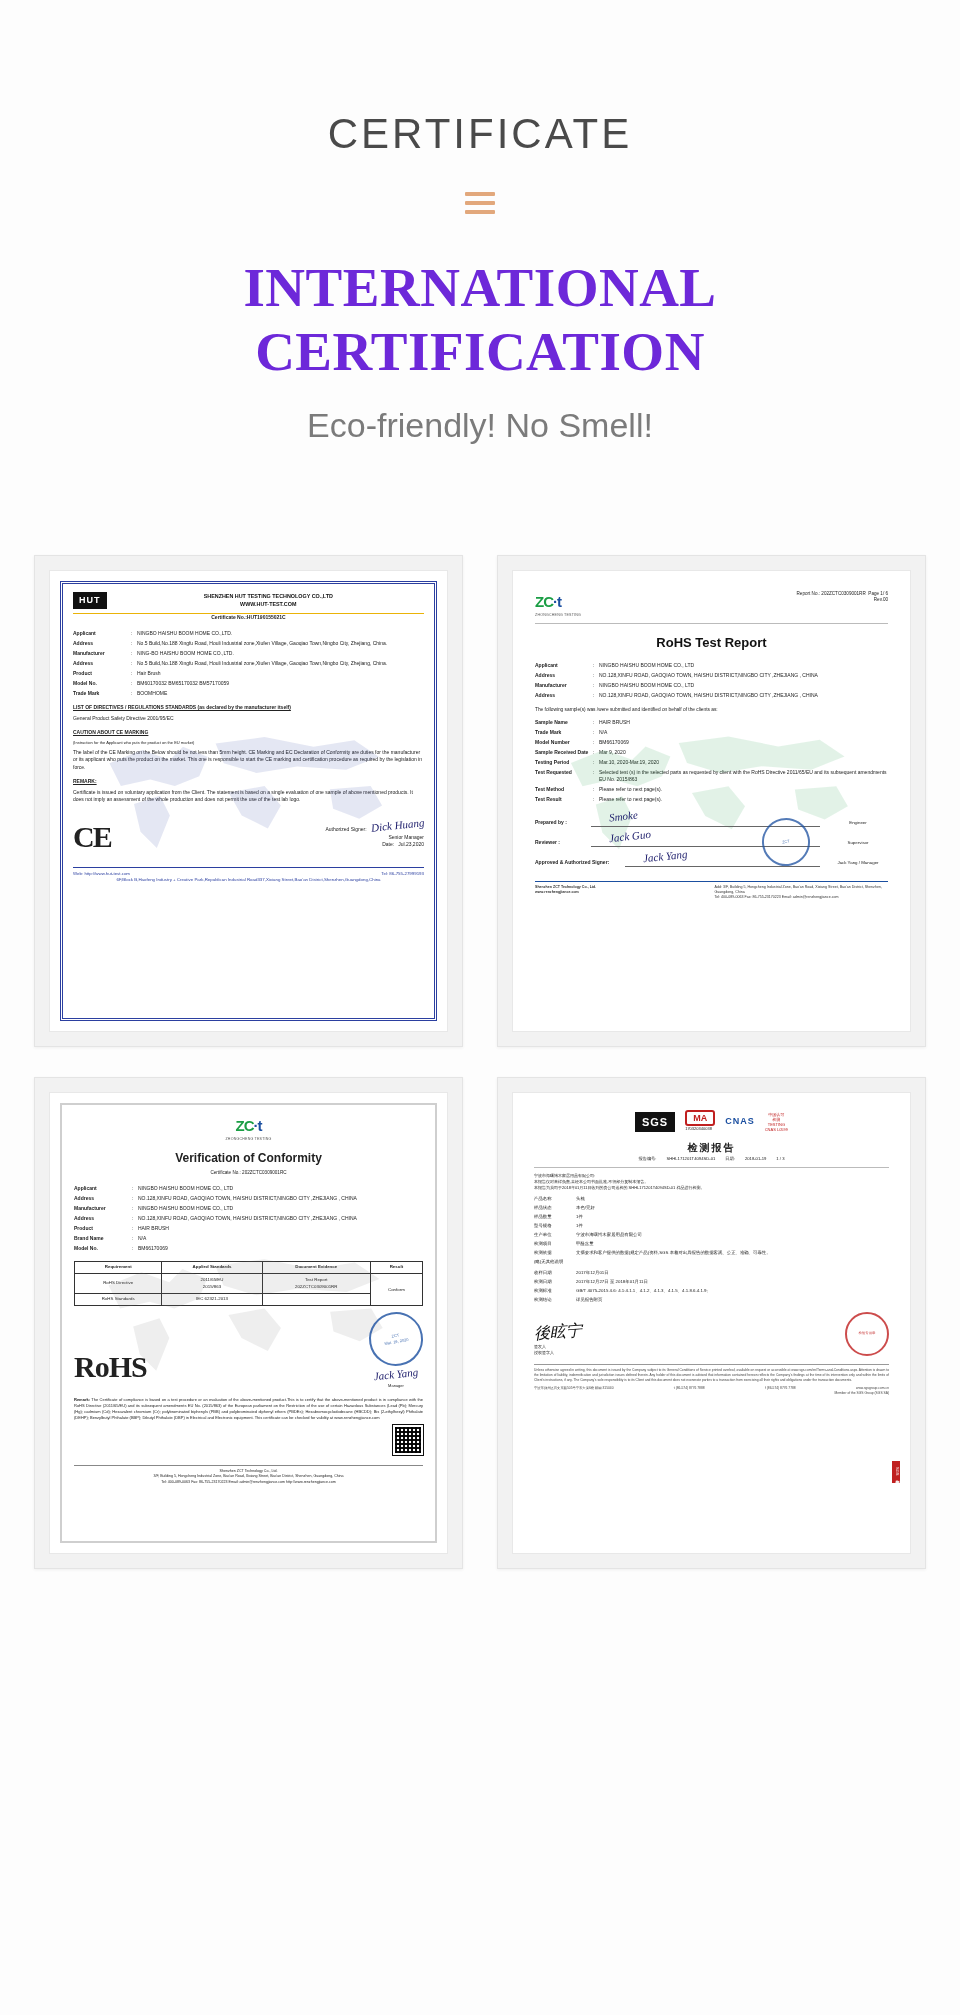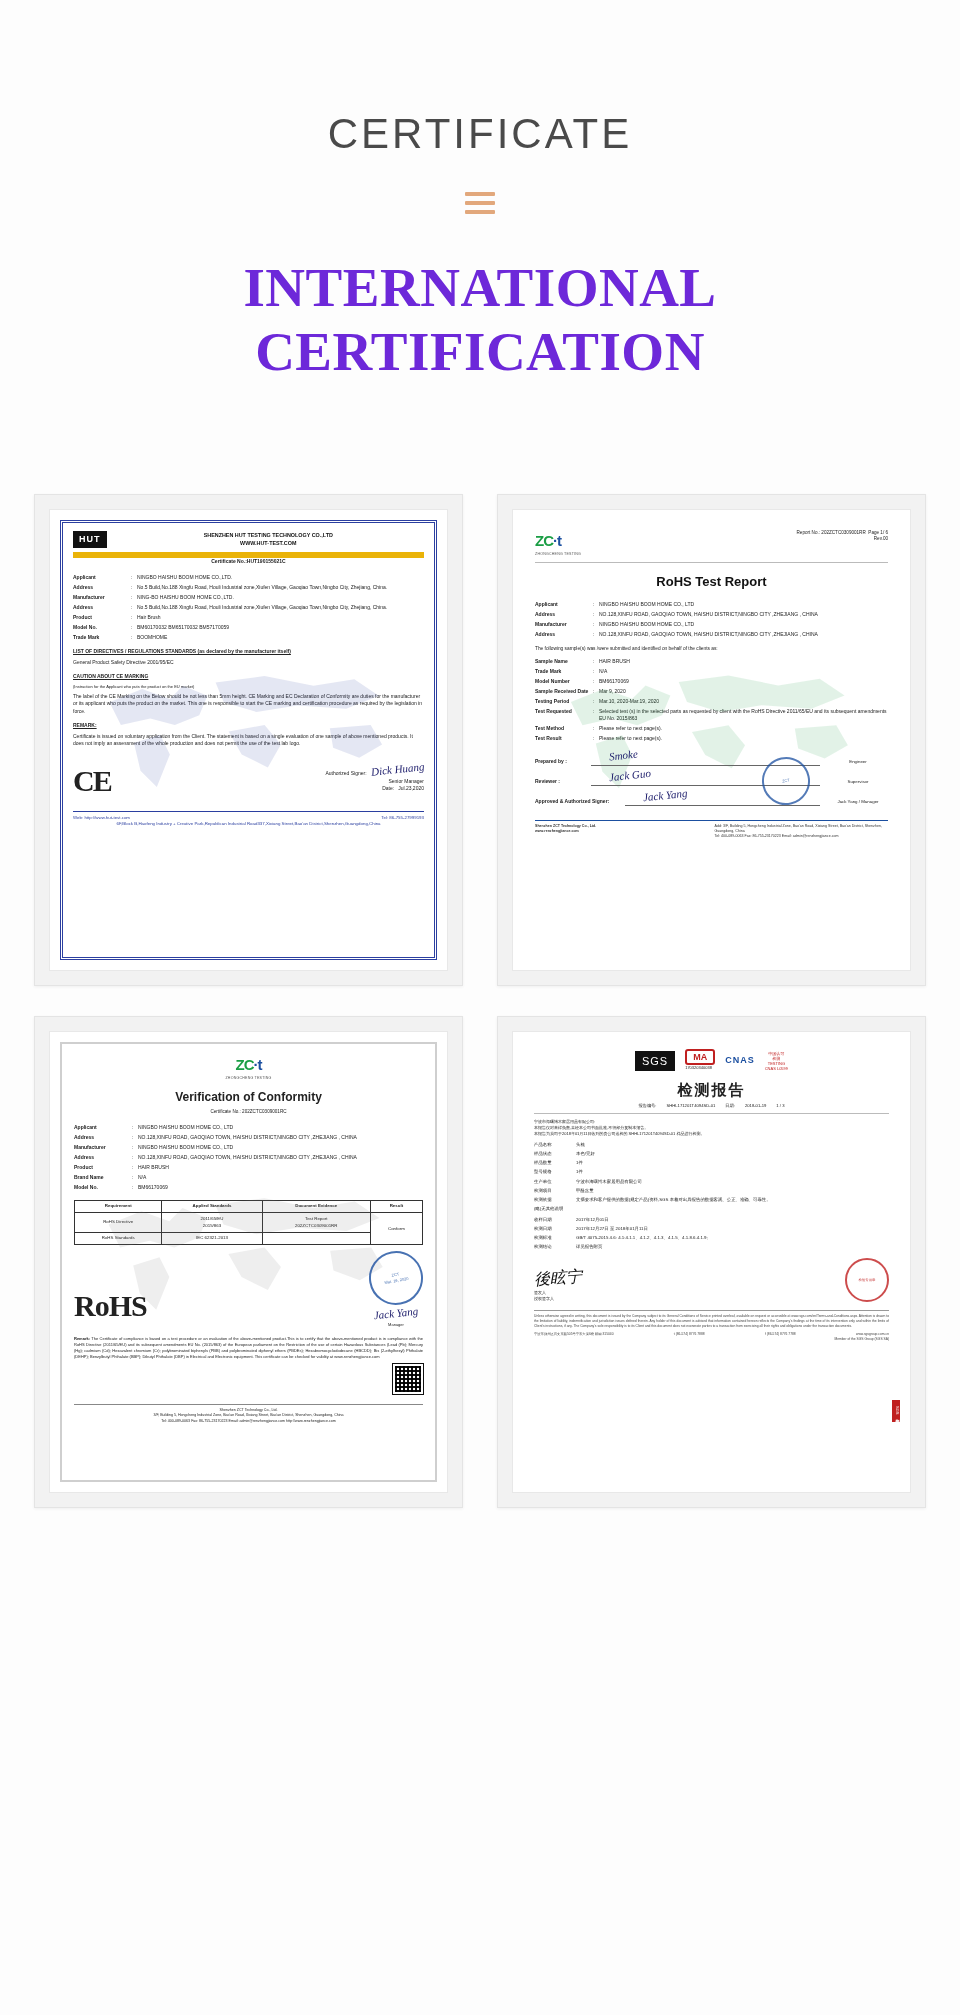--- a/index.html
+++ b/index.html
@@ -124,21 +124,21 @@
 
   
   .c1 {
     border: 3px double #2b3fa0;
     padding: 8px 10px;
   }
   .c1 .topbar {
     display: flex;
     align-items: center;
     gap: 6px;
-    border-bottom: 6px solid #eab308;
+    border-bottom: 1px solid #eab308;
     padding-bottom: 4px;
   }
   .hut-logo {
     background: #111;
     color: #fff;
     font-weight: bold;
     font-size: 9px;
     padding: 2px 6px;
     letter-spacing: 1px;
   }
@@ -334,33 +334,33 @@
 
   
   .c4 { padding: 9px 11px; position: relative; }
   .c4 .logos {
     display: flex;
     align-items: center;
     gap: 10px;
     justify-content: center;
   }
   .sgs-logo {
-    background: #111; color: #fff; font-weight: normal;
+    background: #111; color: #fff; font-weight: bold;
     font-size: 11px; padding: 2px 7px; letter-spacing: 1px;
   }
   .ma-logo {
     border: 2px solid #c02020; color: #c02020; font-weight: bold;
     font-size: 9px; padding: 1px 6px; border-radius: 3px;
   }
   .cnas-logo { font-weight: bold; font-size: 9px; color: #1b4fa0; letter-spacing: 1px;}
   .cn-badge { font-size: 4px; color: #c02020; text-align: center; line-height: 1.3;}
   .c4 .title {
     text-align: center;
     font-weight: bold;
-    font-size: 15px;
+    font-size: 10px;
     margin: 8px 0 1px;
     letter-spacing: 2px;
   }
   .c4 .subline {
     display: flex; justify-content: center; gap: 10px;
     font-size: 4.2px; border-bottom: 1px solid #bbb; padding-bottom: 4px;
   }
   .c4 .ckv { display: flex; margin-bottom: 2.5px; font-size: 4.4px; }
   .c4 .ckv .k { width: 42px; flex: none; }
   .c4 .ckv .v { flex: 1; }
@@ -412,20 +412,21 @@
       <div class="divider-icon">
         <span class="l1"></span>
           <span class="l2"></span>
           <span class="l3"></span>
       </div>
     </div>
     <div class="headline">
       <div>INTERNATIONAL</div>
       <div>CERTIFICATION</div>
     </div>
+    <div class="subheadline">Eco-friendly!  No Smell!</div>
   </div>
 
   <div class="gallery">
 
     <div class="frame">
       <div class="frame-inner">
         <div class="cert c1">
           <svg class="watermark" viewBox="0 0 200 100">
             <path fill="#2b3fa0" d="M15,30 L35,22 L52,28 L60,20 L75,26 L70,38 L55,44 L40,40 L22,44 Z M80,18 L110,14 L140,20 L165,16 L180,26 L160,34 L130,32 L105,36 L85,30 Z M30,55 L46,50 L52,62 L44,82 L34,72 Z M88,48 L110,44 L120,56 L112,70 L96,62 Z M150,46 L175,44 L182,56 L168,64 L152,58 Z"></path>
           </svg>

